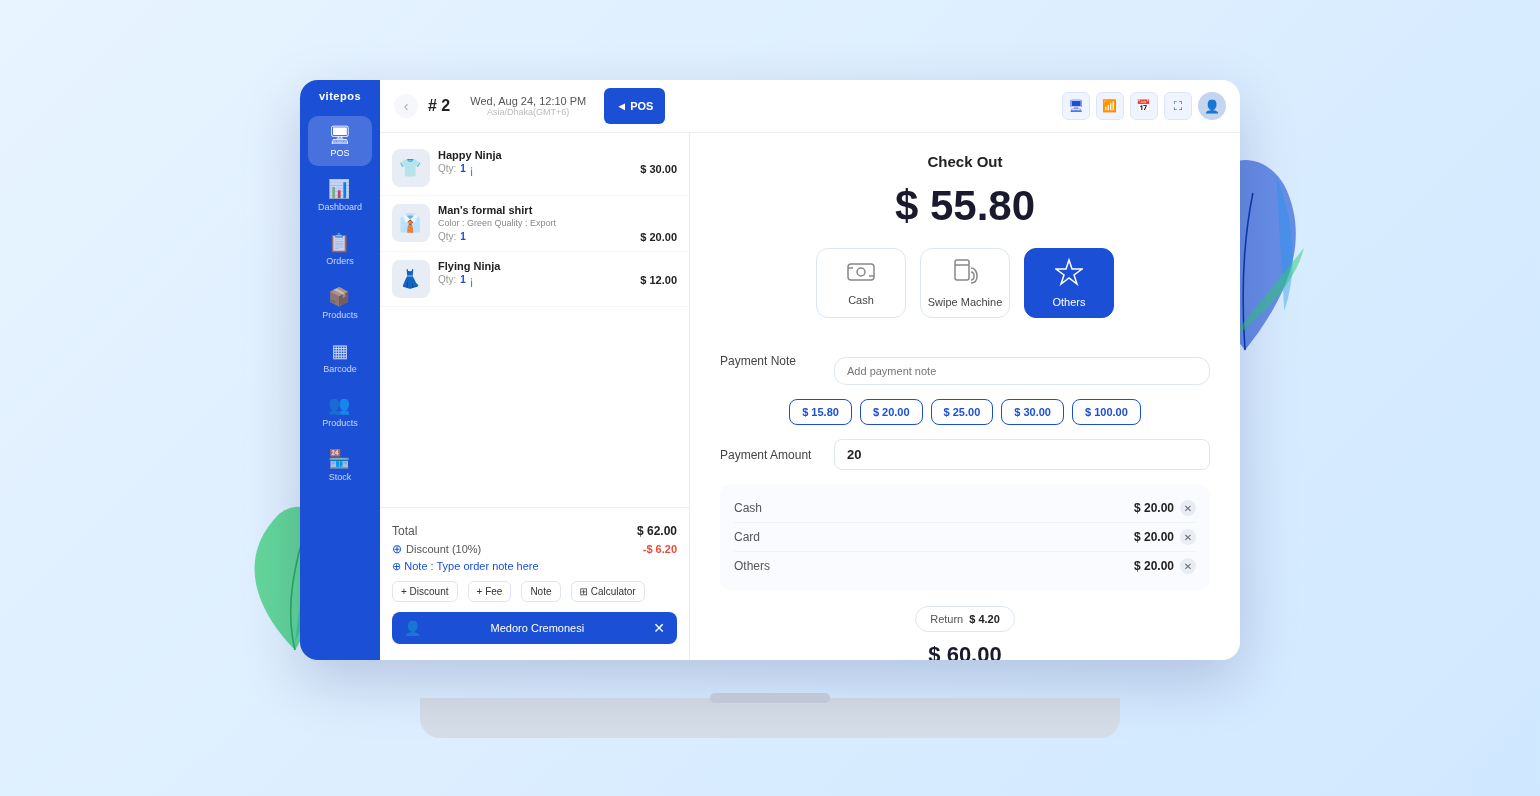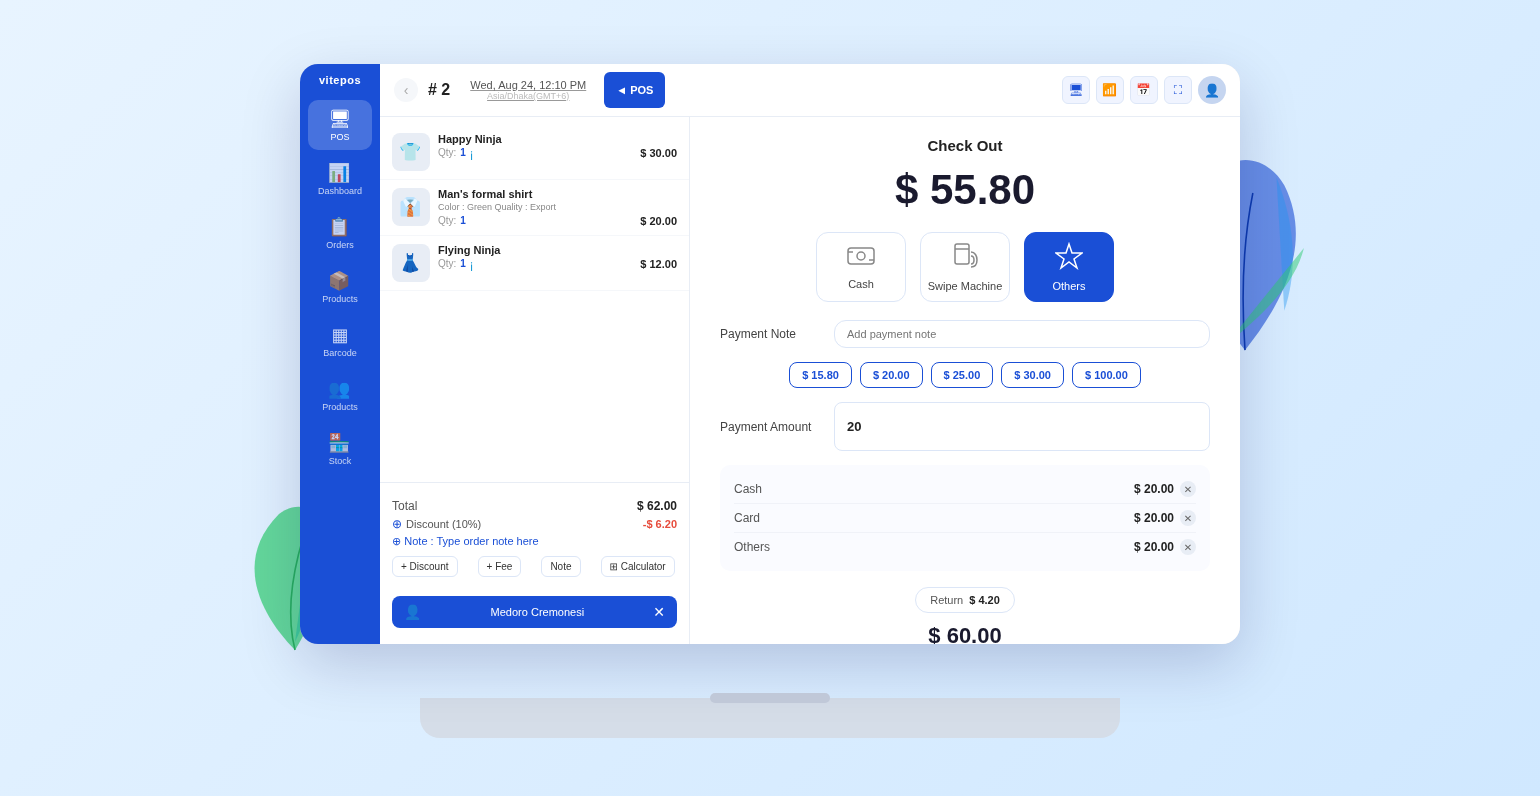--- a/index.html
+++ b/index.html
@@ -11,21 +11,21 @@
     }
 
     .laptop-wrapper {
       position: relative;
       width: 1100px;
       height: 680px;
     }
 
     .laptop-screen {
       position: absolute;
-      top: 6px; left: 80px;
+      top: 22px; left: 80px;
       width: 940px; height: 580px;
       background: #e5e5e5;
       border-radius: 18px;
       box-shadow: 0 20px 60px rgba(0,0,80,0.18);
       overflow: hidden;
       display: flex;
       z-index: 1;
     }
 
     
@@ -96,21 +96,20 @@
     .order-number {
       font-size: 16px;
       font-weight: 700;
       color: #222;
       margin-right: 10px;
     }
     .datetime-info {
       font-size: 10px;
       color: #999;
       text-align: center;
-      text-decoration: underline;
     }
     .datetime-main { font-size: 11px; color: #555; font-weight: 500; }
     .pos-badge {
       background: #1a4fd6;
       color: white;
       font-size: 11px;
       font-weight: 700;
       padding: 12px 12px;
       border-radius: 6px;
       margin-left: 8px;
@@ -230,22 +229,22 @@
     .discount-icon { color: #1a4fd6; font-size: 12px; }
     .discount-neg { color: #e74c3c; font-weight: 600; }
     .note-row {
       font-size: 11px;
       color: #999;
       margin-bottom: 8px;
     }
     .note-row span { color: #1a4fd6; }
     .action-buttons {
       display: flex;
-      gap: 20px;
-      margin-bottom: 19px;
+      gap: 10px;
+      margin-bottom: 10px;
     }
     .action-btn {
       border: 1px solid #dce6f7;
       background: white;
       color: #333;
       font-size: 10px;
       padding: 4px 8px;
       border-radius: 6px;
       cursor: pointer;
       display: flex; align-items: center; gap: 3px;
@@ -329,20 +328,21 @@
       min-width: 100px;
     }
     .payment-note-input {
       flex: 1;
       border: 1px solid #dce6f7;
       border-radius: 12px;
       padding: 7px 12px;
       font-size: 11px;
       color: #bbb;
       outline: none;
+      margin-top: 21px;
     }
 
     .quick-amounts {
       display: flex;
       gap: 8px;
       margin-bottom: 14px;
       justify-content: center;
     }
     .quick-amount-btn {
       border: 1.5px solid #1a4fd6;
@@ -365,21 +365,21 @@
     .payment-amount-label {
       font-size: 12px;
       color: #444;
       white-space: nowrap;
       min-width: 100px;
     }
     .payment-amount-input {
       flex: 1;
       border: 1px solid #dce6f7;
       border-radius: 8px;
-      padding: 16px 12px;
+      padding: 7px 12px;
       font-size: 13px;
       font-weight: 600;
       color: #222;
       outline: none;
     }
 
     .payment-breakdown {
       background: #fafbff;
       border-radius: 10px;
       padding: 10px 14px;

